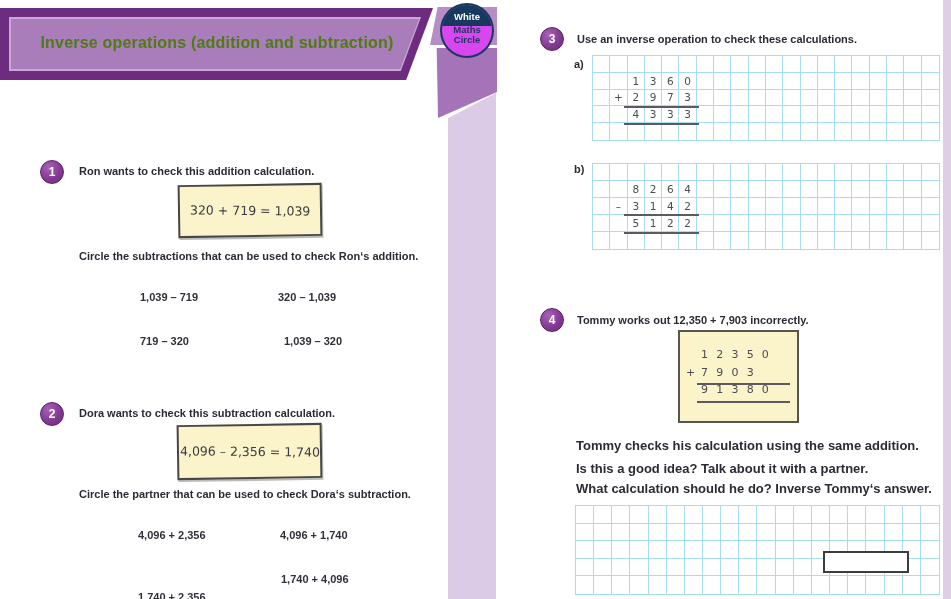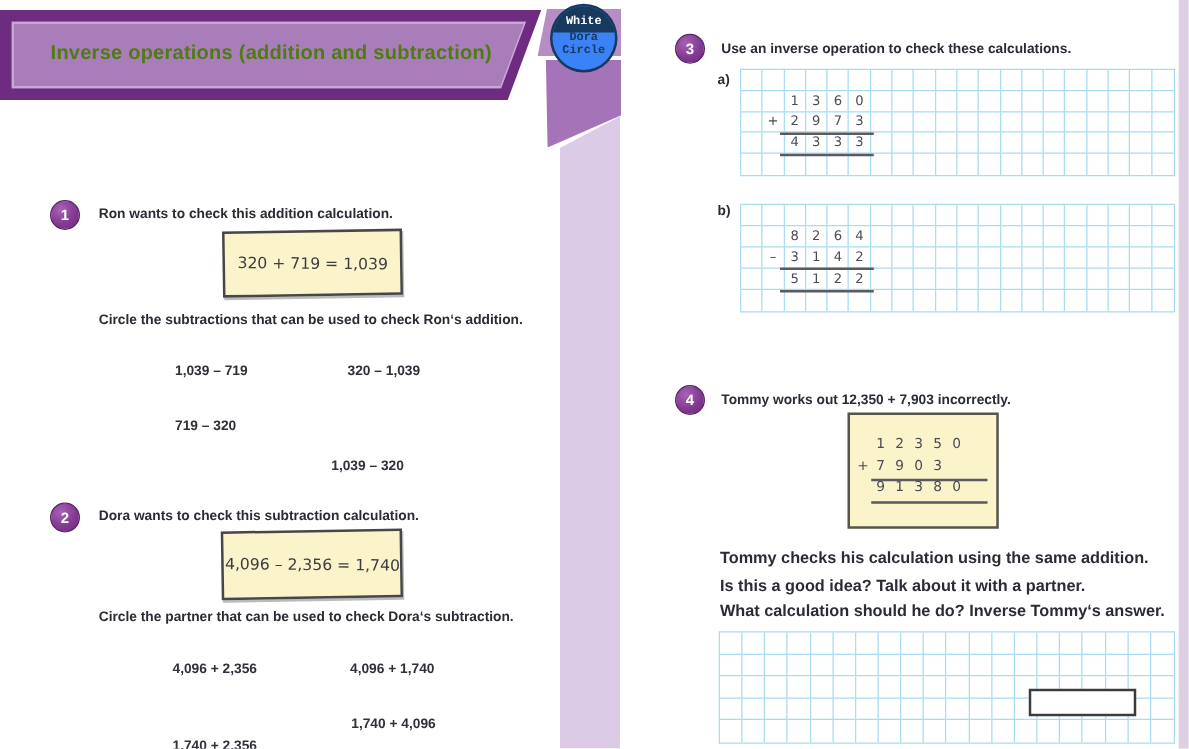--- a/index.html
+++ b/index.html
@@ -25,22 +25,22 @@
   .deco-a{left:428px;top:7px;width:69px;height:38px;background:#b78dc5;
     clip-path:polygon(14% 0,100% 0,100% 100%,3% 100%);}
   .deco-b{left:430px;top:48px;width:67px;height:70px;background:#a573b7;
     clip-path:polygon(10% 0,100% 0,100% 63%,12% 100%);}
   .strip-center{left:448px;top:93px;width:48px;height:506px;background:#dccbe6;
     clip-path:polygon(0 5%,100% 0,100% 100%,0 100%);}
   .strip-right{left:943px;top:0;width:8px;height:599px;background:#decfe5;}
 
   
   .logo{left:440px;top:3px;width:50px;height:51px;border-radius:50%;
-    background:#3b82f6;border:2px solid #16395d;overflow:hidden;
-    display:flex;flex-direction:column;align-items:center;z-index:6;font-family:Liberation Mono, monospace;}
+    background:#d946ef;border:2px solid #16395d;overflow:hidden;
+    display:flex;flex-direction:column;align-items:center;z-index:6;}
   .logo::before{content:"";position:absolute;left:0;top:0;right:0;height:21px;background:#16395d;}
   .logo span{position:relative;z-index:1;font-weight:bold;line-height:1;}
   .logo-white{color:#ffffff;font-size:9.5px;margin-top:7px;}
   .logo-rose{color:#16395d;font-size:9.5px;margin-top:3px;}
   .logo-maths{color:#16395d;font-size:9.5px;margin-top:1px;}
 
   
   .badge{width:24px;height:24px;border-radius:50%;
     background:radial-gradient(circle at 35% 30%,#a961b8,#833a92 55%,#6d2b7e);
     border:1px solid #5a2365;color:#fff;font-size:12px;font-weight:bold;
@@ -88,34 +88,34 @@
 <div class="abs banner-inner"></div>
 <div class="abs banner-title">Inverse operations (addition and subtraction)</div>
 
 <div class="abs deco-a"></div>
 <div class="abs deco-b"></div>
 <div class="abs strip-center"></div>
 <div class="abs strip-right"></div>
 
 <div class="abs logo">
   <span class="logo-white">White</span>
-  <span class="logo-rose">Dora</span>
+  <span class="logo-rose">Maths</span>
   <span class="logo-maths">Circle</span>
 </div>
 
 <div class="abs badge" style="left:40px;top:160px;">1</div>
 <div class="abs prompt" style="left:79px;top:165px;">Ron wants to check this addition calculation.</div>
 <div class="abs note tilt-left" style="left:178px;top:184px;width:140px;height:49px;">
   <span class="note-text">320 + 719 = 1,039</span>
 </div>
 <div class="abs prompt" style="left:79px;top:250px;">Circle the subtractions that can be used to check Ron‘s addition.</div>
 <div class="abs option" style="left:140px;top:291px;">1,039 – 719</div>
 <div class="abs option" style="left:278px;top:291px;">320 – 1,039</div>
 <div class="abs option" style="left:140px;top:335px;">719 – 320</div>
-<div class="abs option" style="left:265px;top:335px;margin-top:32px;">1,039 – 320</div>
+<div class="abs option" style="left:284px;top:335px;">1,039 – 320</div>
 
 <div class="abs badge" style="left:40px;top:402px;">2</div>
 <div class="abs prompt" style="left:79px;top:407px;">Dora wants to check this subtraction calculation.</div>
 <div class="abs note tilt-left" style="left:177px;top:424px;width:141px;height:51px;">
   <span class="note-text">4,096 – 2,356 = 1,740</span>
 </div>
 <div class="abs prompt" style="left:79px;top:488px;">Circle the partner that can be used to check Dora‘s subtraction.</div>
 <div class="abs option" style="left:138px;top:529px;">4,096 + 2,356</div>
 <div class="abs option" style="left:280px;top:529px;">4,096 + 1,740</div>
 <div class="abs option" style="left:138px;top:591px;">1,740 + 2,356</div>

